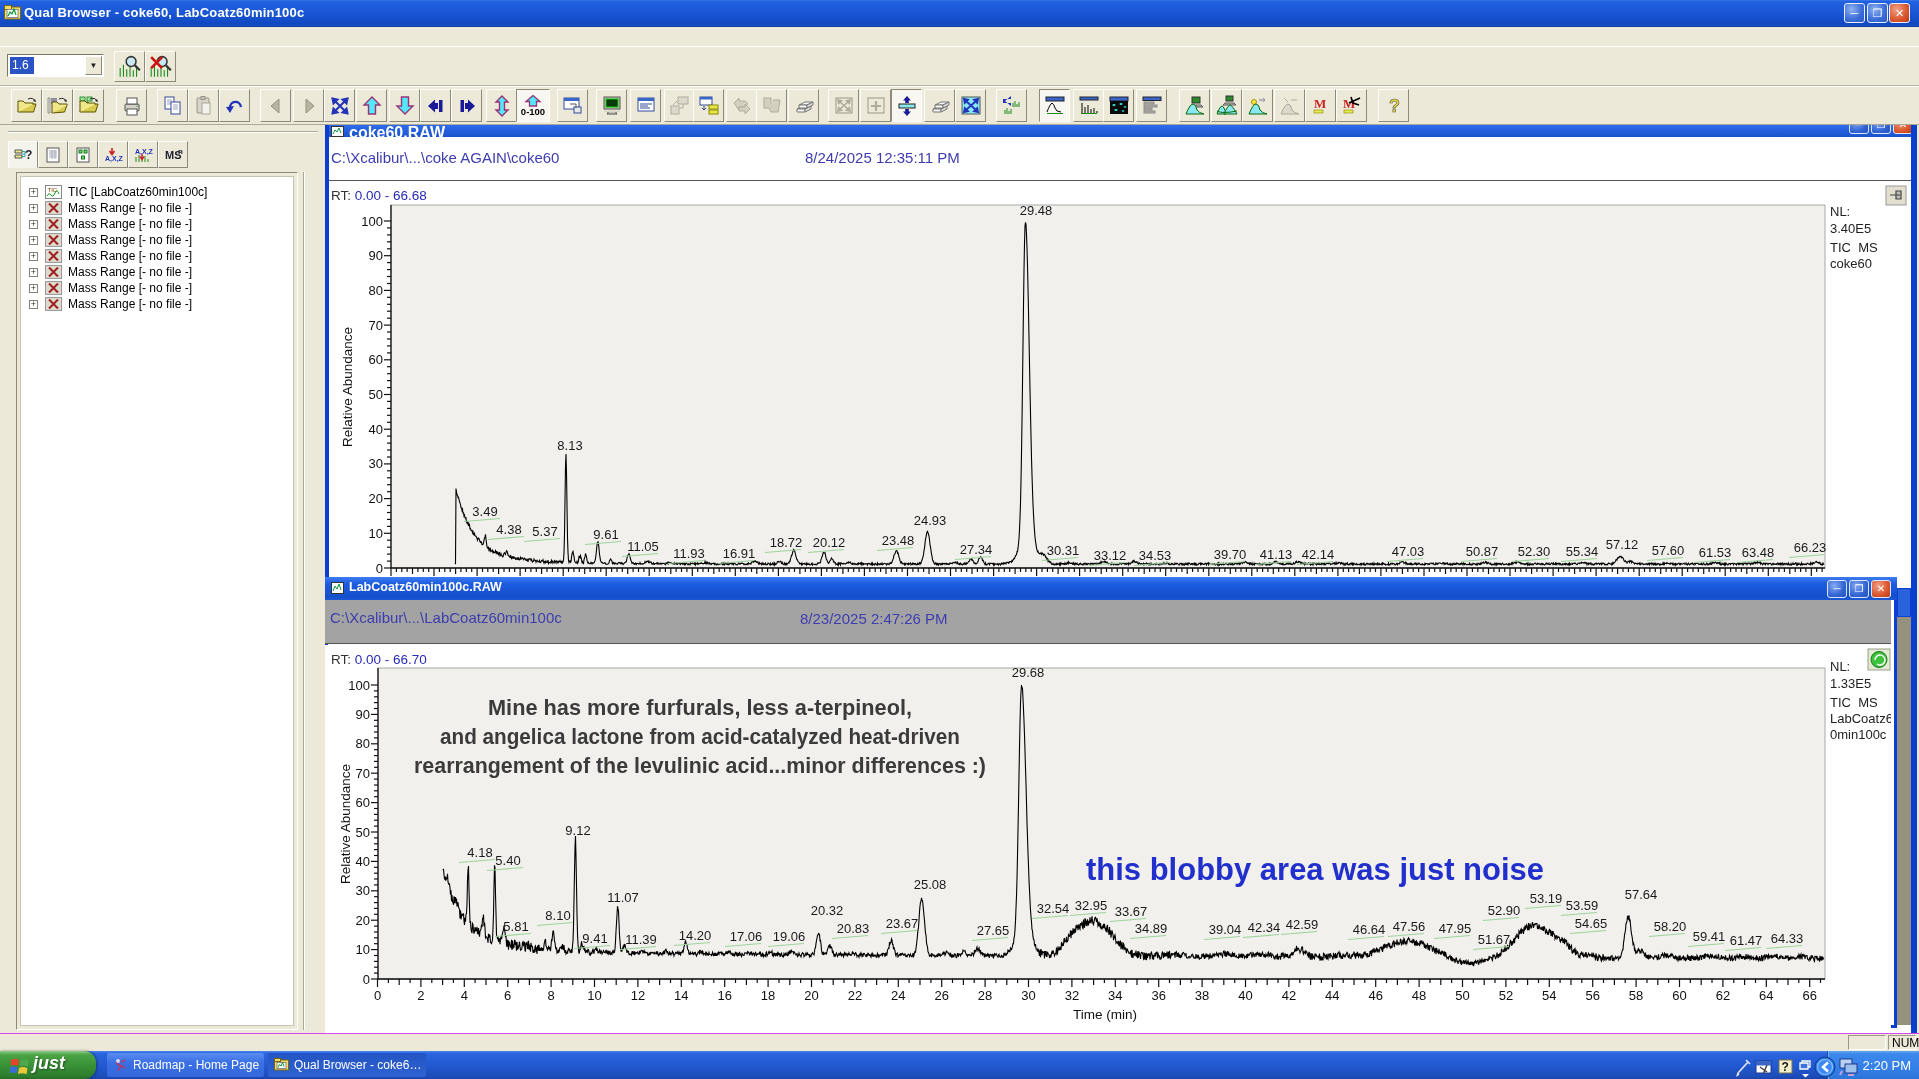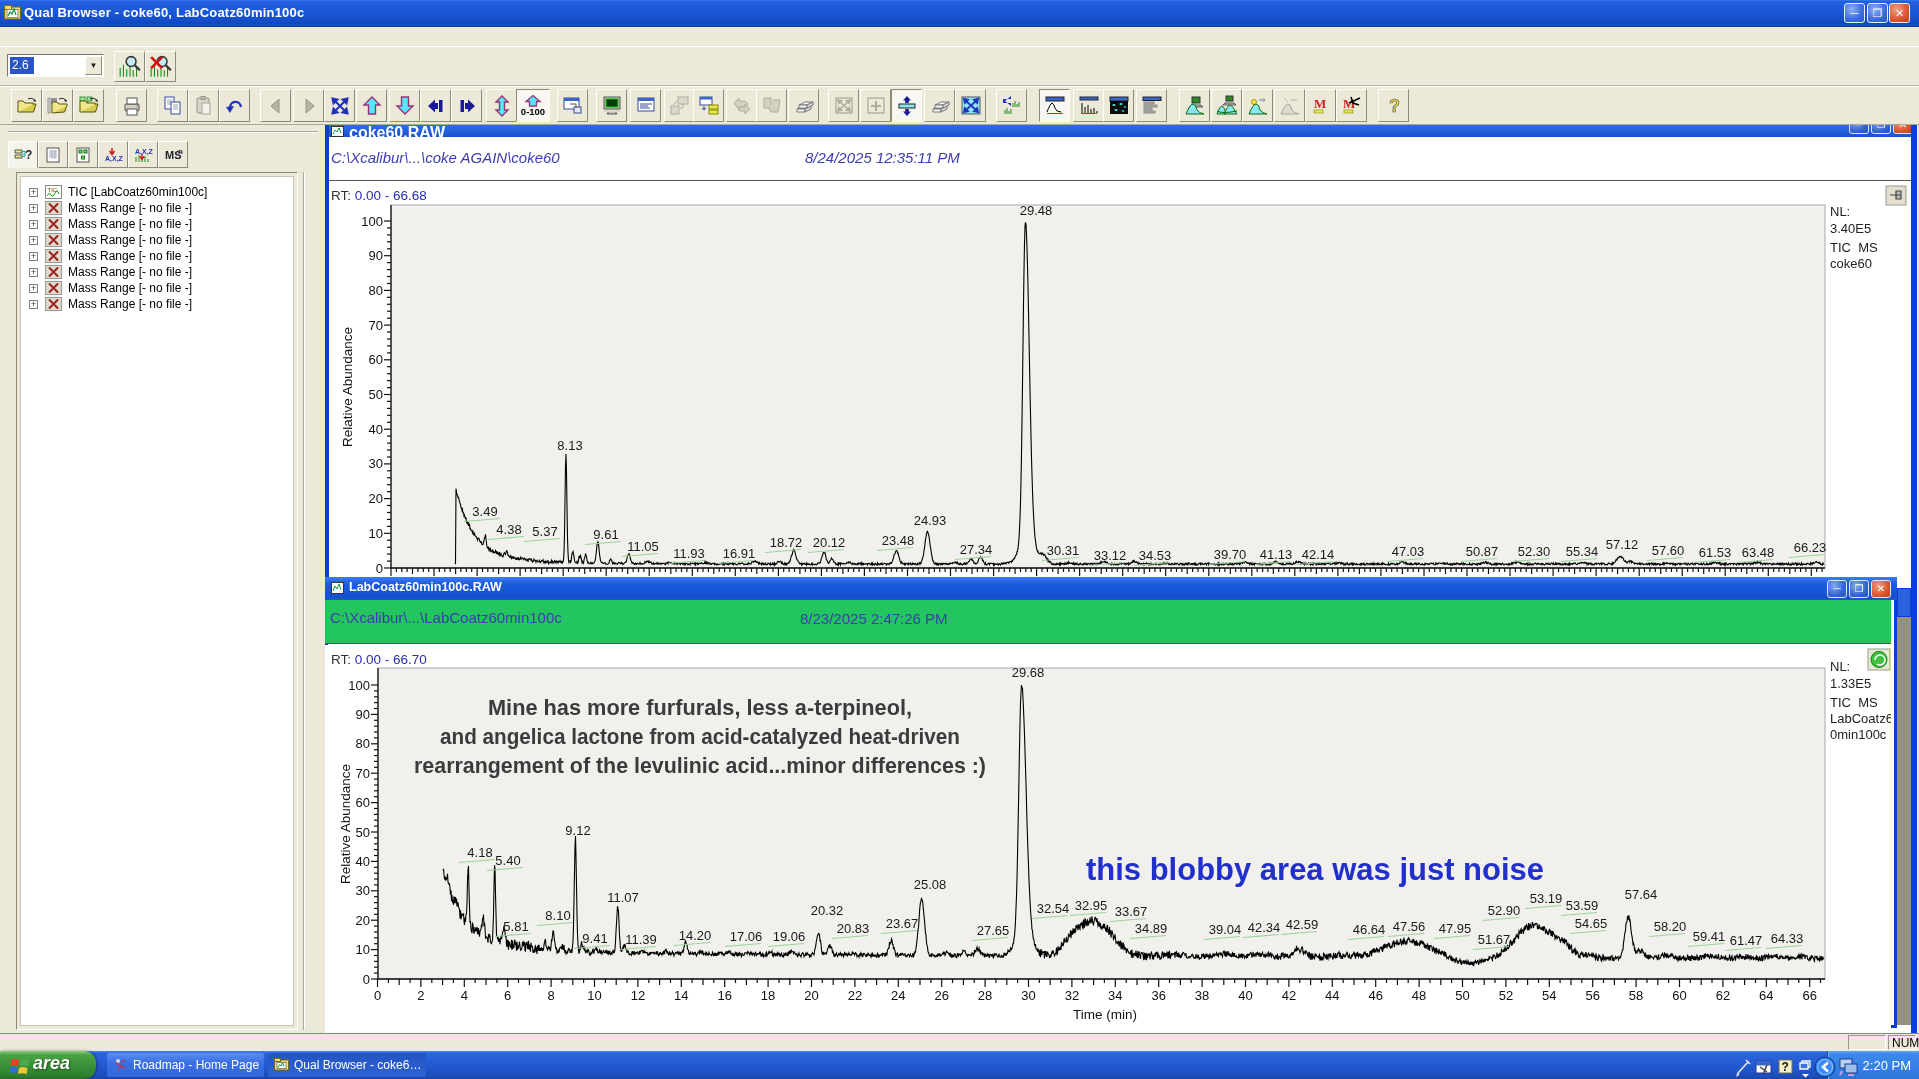--- a/index.html
+++ b/index.html
@@ -39,33 +39,33 @@
   border:1px solid; border-color:#8e8a7a #fff #fff #8e8a7a; background:#ece9d8; padding:3px; }
 #treewhite { width:100%; height:100%; background:#fff; border:1px solid #c8c4b4; position:relative; overflow:hidden; }
 .trow { position:absolute; left:8px; height:16px; font-size:12px; color:#000; white-space:nowrap; }
 .texp { position:absolute; left:0; top:3px; width:9px; height:9px; border:1px solid #848078;
   background:#fff; font-size:9px; line-height:7px; text-align:center; color:#333; }
 .ticon { position:absolute; left:16px; top:0px; width:17px; height:14px; }
 .ttxt { position:absolute; left:39px; top:0px; }
 #win1 { position:absolute; left:325px; top:125px; width:1591px; height:908px; background:#fff; }
 #w1title { position:absolute; left:0; top:0; width:1591px; height:12px;
   background:linear-gradient(180deg,#2e6cec,#1a52cc); overflow:hidden; }
-#w1hdr { position:absolute; left:4px; top:12px; width:1583px; height:43px; background:#fff;font-style:italic; }
+#w1hdr { position:absolute; left:4px; top:12px; width:1583px; height:43px; background:#fff; }
 .pathtxt { position:absolute; top:12px; font-size:15px; color:#3d3db0; white-space:nowrap; }
 #w1sep { position:absolute; left:4px; top:55px; width:1583px; height:1px; background:#555; }
 #win2 { position:absolute; left:325px; top:577px; width:1572px; height:451px;
   border:3px solid #0a3fd0; border-top:none; background:#fff; }
 #w2title { position:absolute; left:-3px; top:0; width:1572px; height:23px;
   background:linear-gradient(180deg,#3d7cf2 0%,#1c5ce0 30%,#1450cc 85%,#1c58d4 100%); }
 #w2title .ti { position:absolute; left:7px; top:3px; color:#fff; font-size:12.5px; font-weight:bold; }
 .wbtn2 { position:absolute; top:3px; width:20px; height:18px; border-radius:3px;
   border:1px solid #dce8fa; font-size:10px; color:#fff; text-align:center; line-height:16px; }
 .wbtn2.min,.wbtn2.max { background:radial-gradient(circle at 35% 30%,#86aaf0,#3264d4 60%,#2550b8); }
 .wbtn2.cls { background:radial-gradient(circle at 35% 30%,#f0a088,#dd5b32 55%,#b83a16); }
-#w2hdr { position:absolute; left:-3px; top:23px; width:1566px; height:43px; background:#22c55e;padding-left:23px; }
+#w2hdr { position:absolute; left:-3px; top:23px; width:1566px; height:43px; background:#a3a3a3;padding-left:23px; }
 #w2sep { position:absolute; left:-3px; top:66px; width:1566px; height:1px; background:#555; }
 #graystrip { position:absolute; left:1897px; top:617px; width:14px; height:408px; background:#94917f; }
 #w1rframe { position:absolute; left:1911px; top:125px; width:6px; height:908px; background:#0a3fd0; }
 #statusbar { position:absolute; left:0; top:1033px; width:1919px; height:18px; background:#ece9d8;
   border-top:1px solid #d946ef; font-size:12px; color:#000; }
 .sunk { position:absolute; border:1px solid; border-color:#9c9888 #fff #fff #9c9888; height:15px; top:1px; }
 #taskbar { position:absolute; left:0; top:1051px; width:1919px; height:28px;
   background:linear-gradient(180deg,#4a86ee 0%,#2a64dc 9%,#2258d0 55%,#1c4cb8 92%,#1845ac 100%); }
 #startbtn { position:absolute; left:0; top:0; width:96px; height:28px;
   background:linear-gradient(180deg,#8ecb84 0%,#4aa343 14%,#3a9238 50%,#2d7d2e 90%,#266d28 100%);
@@ -107,21 +107,21 @@
     <span style="left:98px">Display</span>
   <span style="left:145px">Grid</span>
     <span style="left:176px">Actions</span>
   <span style="left:223px">Tools</span>
     <span style="left:260px">Window</span>
   <span style="left:310px">Help</span>
 </div>
 
 <div id="tb1">
   <div id="combo">
-      <span class="sel">2.6</span>
+      <span class="sel">1.6</span>
       <span class="dd">▼</span>
     </div>
   <div class="btn r1" style="left:114px">
       <svg width="24" height="26" viewBox="0 0 22 22">
         <g stroke="#1a8a1a">
           <path d="M2 12 v8 M5 9 v11 M8 13 v7 M11 10 v10 M14 14 v6 M17 11 v9"></path>
         </g>
         <circle cx="12" cy="6" r="4.5" fill="#c8e8f4" stroke="#333" stroke-width="1.4"></circle>
         <path d="M15.5 9.5 l4.5 4.5" stroke="#333" stroke-width="2"></path>
       </svg>
@@ -1361,21 +1361,21 @@
 </div>
 
 <div id="taskbar">
   <div id="startbtn">
     <svg class="abs" style="left:10px;top:5px" width="20" height="19" viewBox="0 0 20 19">
       <path d="M1 4 q4 -2 8 0 l-1 6 q-4 -2 -7 0 z" fill="#e8442a"></path>
       <path d="M10.5 4.2 q4 -2 8.5 0.3 l-1 6 q-4 -2 -8.5 -0.3 z" fill="#4ea84e"></path>
       <path d="M0 11.5 q4 -2 7.5 0 l-1 6 q-3.5 -2 -7 0 z" fill="#3a6cd8"></path>
       <path d="M9 12 q4 -2 8.5 0.3 l-1 6 q-4 -2 -8.5 -0.3 z" fill="#e8c83a"></path>
     </svg>
-    <span class="st">area</span>
+    <span class="st">just</span>
   </div>
   <div class="task" style="left:107px;width:157px;background:linear-gradient(180deg,#5a8cf0,#3a70e4 40%,#3468dc)">
     <svg class="ic" width="14" height="14" viewBox="0 0 14 14">
       <circle cx="5" cy="3" r="2" fill="#d8d8f0"></circle>
       <path d="M3 5 l5 3 -3 5 M8 4 l4 -2 M7 7 l5 3" stroke="#b03a6a" stroke-width="1.5" fill="none"></path>
     </svg>
     <span class="tx">Roadmap - Home Page</span>
   </div>
   <div class="task" style="left:268px;width:158px;background:linear-gradient(180deg,#2354c4,#2a5ccc 60%,#2e62d2)">
     <svg class="ic" width="15" height="13" viewBox="0 0 15 13">

